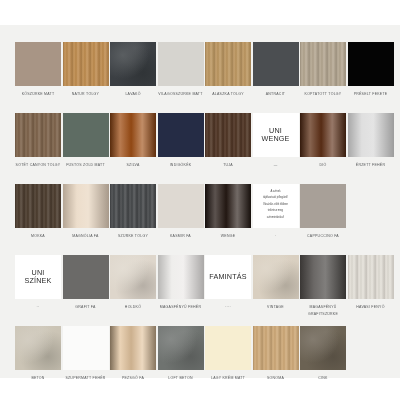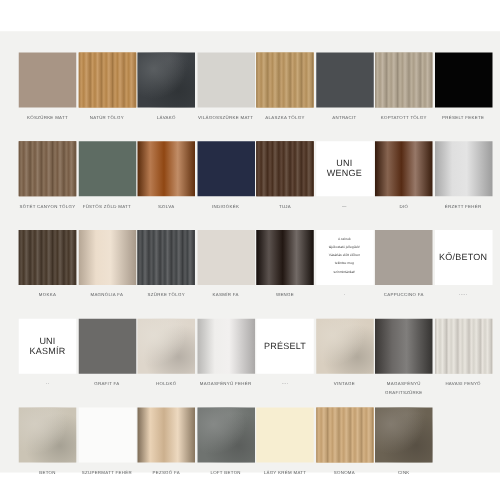--- a/index.html
+++ b/index.html
@@ -177,50 +177,44 @@
             <p>tekintse meg</p>
             <p>színmintánkat!</p>
           </div>
         </div>
         <div class="swatch-label" style="color: rgb(86, 88, 90);">·</div>
       </div>
       <div class="swatch-cell" style="left: 300px;">
         <div class="swatch-tile" style="background: rgb(168, 160, 152);"></div>
         <div class="swatch-label" style="color: rgb(86, 88, 90);">CAPPUCCINO FA</div>
       </div>
-      <div class="swatch-cell" style="left: 347.5px;">
-        <div class="swatch-tile texttile">
-          <div class="tt-line">KŐ/BETON</div>
-        </div>
-        <div class="swatch-label" style="color: rgb(86, 88, 90);">·····</div>
-      </div>
     </div>
     <div class="swatch-row" style="position: absolute; top: 218px; left: 0px;">
       <div class="swatch-cell" style="left: 15px;">
         <div class="swatch-tile texttile">
           <div class="tt-line">UNI</div>
-          <div class="tt-line">KASMÍR</div>
+          <div class="tt-line">SZÍNEK</div>
         </div>
         <div class="swatch-label" style="color: rgb(86, 88, 90);">··</div>
       </div>
       <div class="swatch-cell" style="left: 62.5px;">
         <div class="swatch-tile" style="background: rgb(107, 106, 104);"></div>
         <div class="swatch-label" style="color: rgb(86, 88, 90);">GRAFIT FA</div>
       </div>
       <div class="swatch-cell" style="left: 110px;">
         <div class="swatch-tile" style="background: radial-gradient(at 28% 30%, rgb(227, 221, 211) 0%, transparent 55%), radial-gradient(at 72% 70%, rgb(182, 175, 166) 0%, transparent 60%), radial-gradient(at 55% 15%, rgb(225, 218, 208) 0%, transparent 45%), rgb(222, 214, 203);"></div>
         <div class="swatch-label" style="color: rgb(86, 88, 90);">HOLDKŐ</div>
       </div>
       <div class="swatch-cell" style="left: 157.5px;">
         <div class="swatch-tile" style="background: linear-gradient(90deg, rgb(184, 183, 181) 0%, rgb(239, 238, 236) 30%, rgb(242, 240, 239) 55%, rgb(170, 168, 167) 100%);"></div>
         <div class="swatch-label" style="color: rgb(86, 88, 90);">MAGASFÉNYŰ FEHÉR</div>
       </div>
       <div class="swatch-cell" style="left: 205px;">
         <div class="swatch-tile texttile">
-          <div class="tt-line">PRÉSELT</div>
+          <div class="tt-line">FAMINTÁS</div>
         </div>
         <div class="swatch-label" style="color: rgb(86, 88, 90);">····</div>
       </div>
       <div class="swatch-cell" style="left: 252.5px;">
         <div class="swatch-tile" style="background: radial-gradient(at 28% 30%, rgb(223, 215, 202) 0%, transparent 55%), radial-gradient(at 72% 70%, rgb(178, 170, 157) 0%, transparent 60%), radial-gradient(at 55% 15%, rgb(221, 212, 198) 0%, transparent 45%), rgb(217, 207, 192);"></div>
         <div class="swatch-label" style="color: rgb(86, 88, 90);">VINTAGE</div>
       </div>
       <div class="swatch-cell" style="left: 300px;">
         <div class="swatch-tile" style="background: linear-gradient(90deg, rgb(58, 55, 53) 0%, rgb(107, 104, 102) 30%, rgb(128, 126, 124) 55%, rgb(53, 51, 49) 100%);"></div>
         <div class="swatch-label" style="color: rgb(86, 88, 90);">MAGASFÉNYŰ GRAFITSZÜRKE</div>

